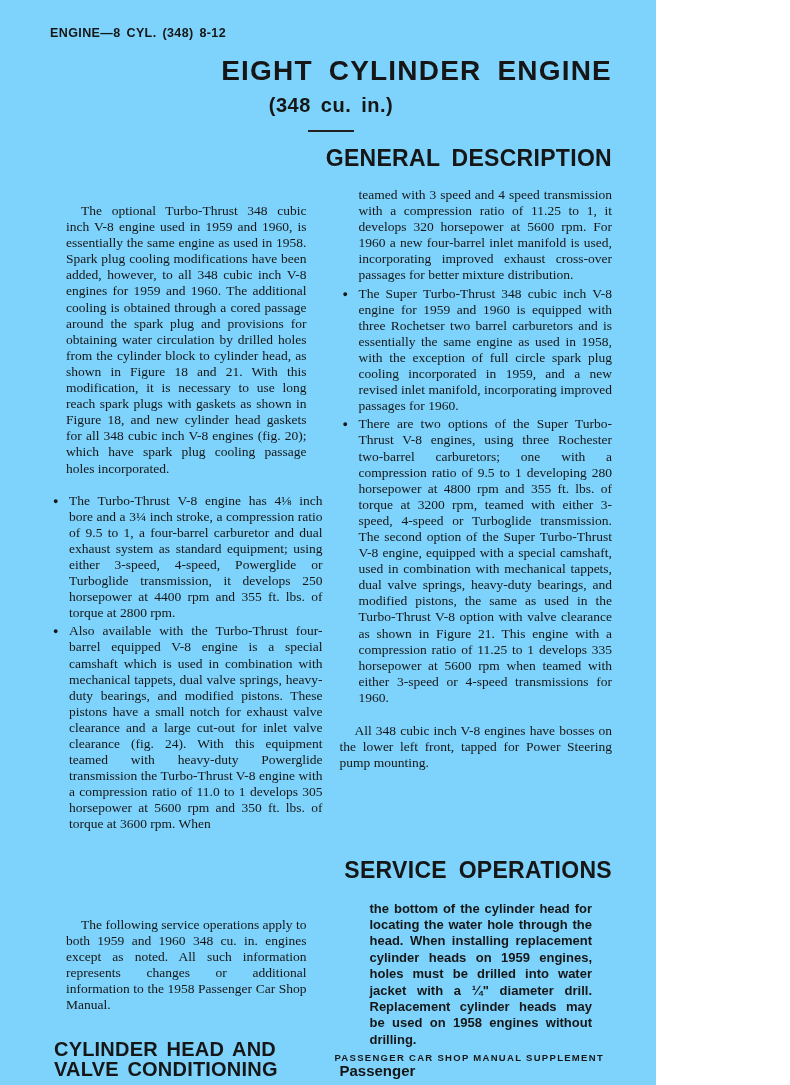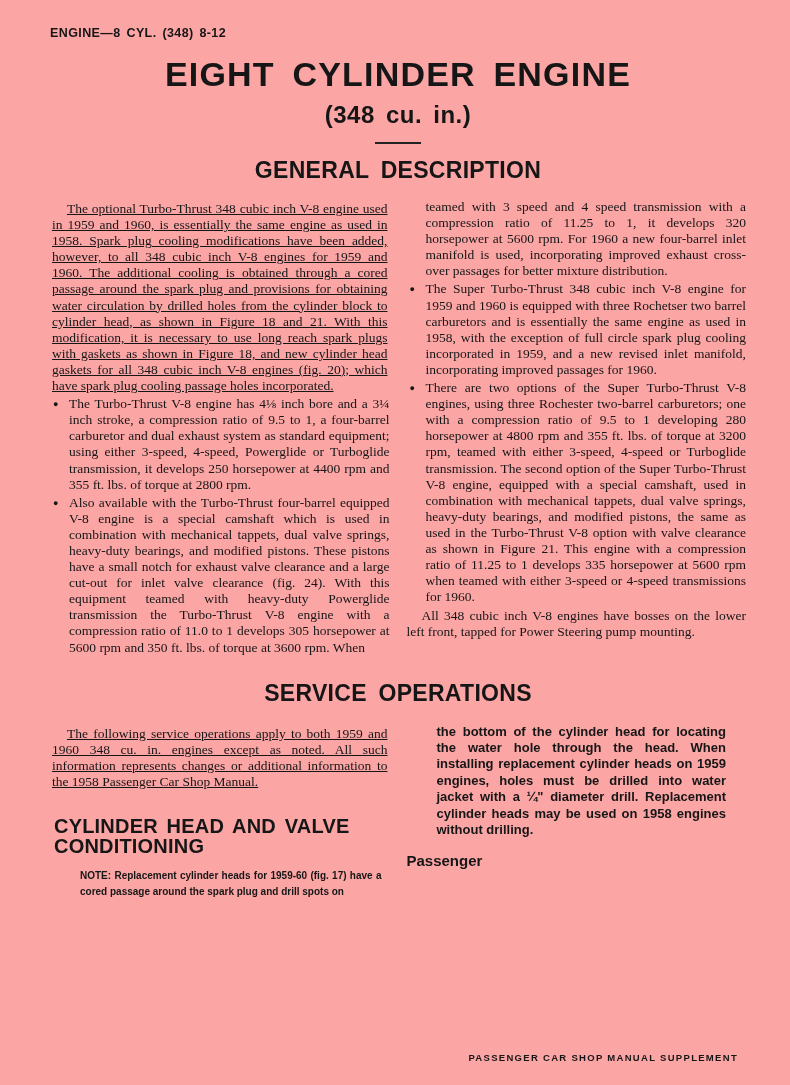--- a/index.html
+++ b/index.html
@@ -1,93 +1,93 @@
 <!DOCTYPE html>
 <html><head>
 <meta charset="utf-8">
 <style>
   html, body { margin: 0; padding: 0; background: #ffffff; }
   .page {
     position: relative;
-    width: 790px;
+    width: 656px;
     height: 1085px;
-    background: #fca5a5;
+    background: #7dd3fc;
     color: #161616;
     box-sizing: border-box;
     padding: 26px 44px 0 50px;
     font-family: "Liberation Serif", serif;
     overflow: hidden;
   }
   .masthead {
     font-family: "Liberation Sans", sans-serif;
     font-weight: bold;
     font-size: 12.5px;
     letter-spacing: 0.4px;
     word-spacing: 2px;
   }
   .title {
-    text-align: center;
+    text-align: right;
     font-family: "Liberation Sans", sans-serif;
     font-weight: bold;
-    font-size: 34px;
+    font-size: 28px;
     letter-spacing: 1.2px;
     word-spacing: 7px;
     margin-top: 15px;
   }
   .subtitle {
     text-align: center;
     font-family: "Liberation Sans", sans-serif;
     font-weight: bold;
-    font-size: 24px;
+    font-size: 20px;
     letter-spacing: 0.5px;
     word-spacing: 4px;
     margin-top: 7px;
   }
   .rule {
     width: 46px;
     height: 2px;
     background: #222222;
     margin: 13px auto 0 auto;
   }
   .section-heading {
-    text-align: center;
+    text-align: right;
     font-family: "Liberation Sans", sans-serif;
     font-weight: bold;
     font-size: 23px;
     letter-spacing: 0.3px;
     word-spacing: 5px;
     margin-top: 13px;
   }
   .columns {
     display: flex;
     gap: 17px;
     margin-top: 15px;
   }
   .col {
     flex: 1;
     min-width: 0;
     font-size: 13.5px;
     line-height: 16.1px;
     text-align: justify;
   }
-  .para { margin: 2px; text-indent: 15px; text-decoration: underline; }
+  .para { margin: 16px; text-indent: 15px; }
   .cont-para { margin: 0 0 0 19px; text-indent: 0; }
   .bullet {
     position: relative;
     padding-left: 19px;
     margin-top: 2px;
   }
   .bullet::before {
     content: "\25CF";
     position: absolute;
     left: 3px;
     top: 0px;
     font-size: 9px;
   }
-  .closing { margin-top: 3px; text-indent: 15px; }
+  .closing { margin-top: 17px; text-indent: 15px; }
   .note {
     font-family: "Liberation Sans", sans-serif;
     font-weight: bold;
     font-size: 10px;
     line-height: 16.4px;
     text-align: justify;
     margin: 12px 8px 0 30px;
   }
   .note-cont {
     font-family: "Liberation Sans", sans-serif;

